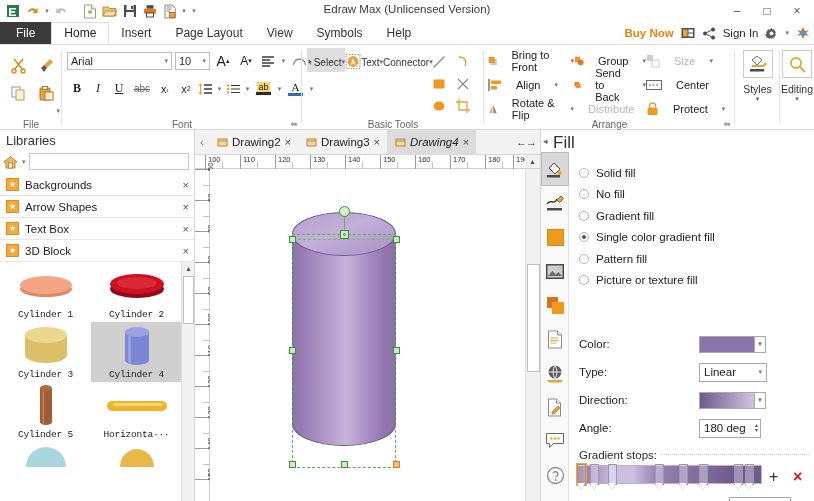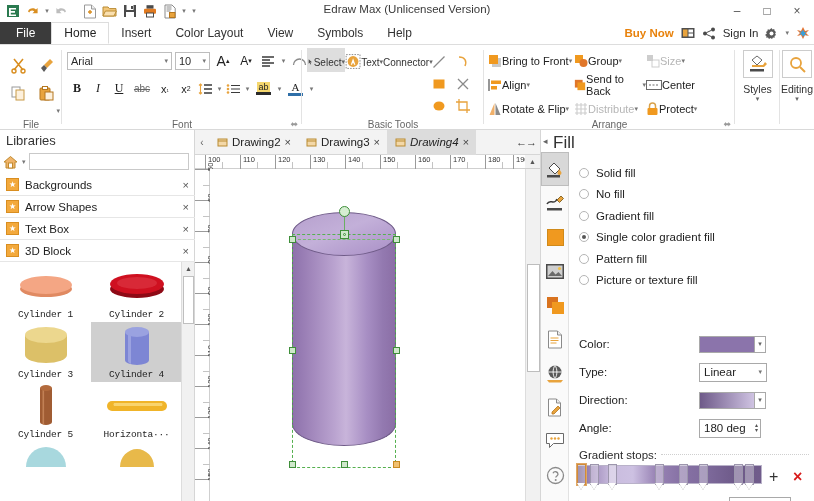--- a/index.html
+++ b/index.html
@@ -61,21 +61,21 @@
   .btools { position:absolute; left:5px; top:3px; display:flex; }
   .btool { width:38px; display:flex; flex-direction:row; align-items:center; padding-top:3px; }
   .btool.sel { background:#dedede; }
   .btool .tlab { font-size:10px; margin-top:1px; color:#333; }
   .btool .tcar { font-size:7px; color:#666; line-height:7px; }
   .shapegrid { position:absolute; left:125px; top:6px; display:grid; grid-template-columns:24px 24px; grid-template-rows:22px 22px 22px; }
 
   
   #g-arrange { left:484px; width:251px; }
   .arrgrid { position:absolute; left:4px; top:4px; display:grid; grid-template-columns:86px 72px 80px; grid-template-rows:24px 24px 24px; }
-  .arritem { display:flex; align-items:center; gap:0; font-size:11px; color:#222; }
+  .arritem { display:flex; align-items:center; gap:14px; font-size:11px; color:#222; }
   .arritem.dis { color:#b6b6b6; }
   .arritem .acar { font-size:7px; color:#777; }
 
   
   #g-styles { left:735px; width:45px; }
   #g-edit { left:780px; width:34px; }
   .bigbtn { position:absolute; left:0; top:5px; width:100%; display:flex; flex-direction:column; align-items:center; }
   .bigbtn .bico { width:30px; height:28px; border:1px solid #ccc; background:#fff; display:flex; align-items:center; justify-content:center; }
   .bigbtn .blab { font-size:10.5px; margin-top:5px; color:#333; }
   .bigbtn .bcar { font-size:7px; color:#666; }
@@ -258,21 +258,21 @@
       <div>□</div>
       <div>×</div>
     </div>
   </div>
 
   <div class="menubar">
     <div class="tabs">
       <div class="mtab file">File</div>
       <div class="mtab active">Home</div>
       <div class="mtab">Insert</div>
-      <div class="mtab">Color Layout</div>
+      <div class="mtab">Page Layout</div>
       <div class="mtab">View</div>
       <div class="mtab">Symbols</div>
       <div class="mtab">Help</div>
     </div>
     <div class="menuright">
       <span class="buynow">Buy Now</span>
       <span class="mr-ic">
         <svg width="14" height="13" viewBox="0 0 14 13">
             <rect x="0.5" y="1" width="13" height="10" fill="#4f4f4f"></rect>
             <rect x="2" y="2.5" width="4.5" height="7" fill="#e8a33d"></rect>

